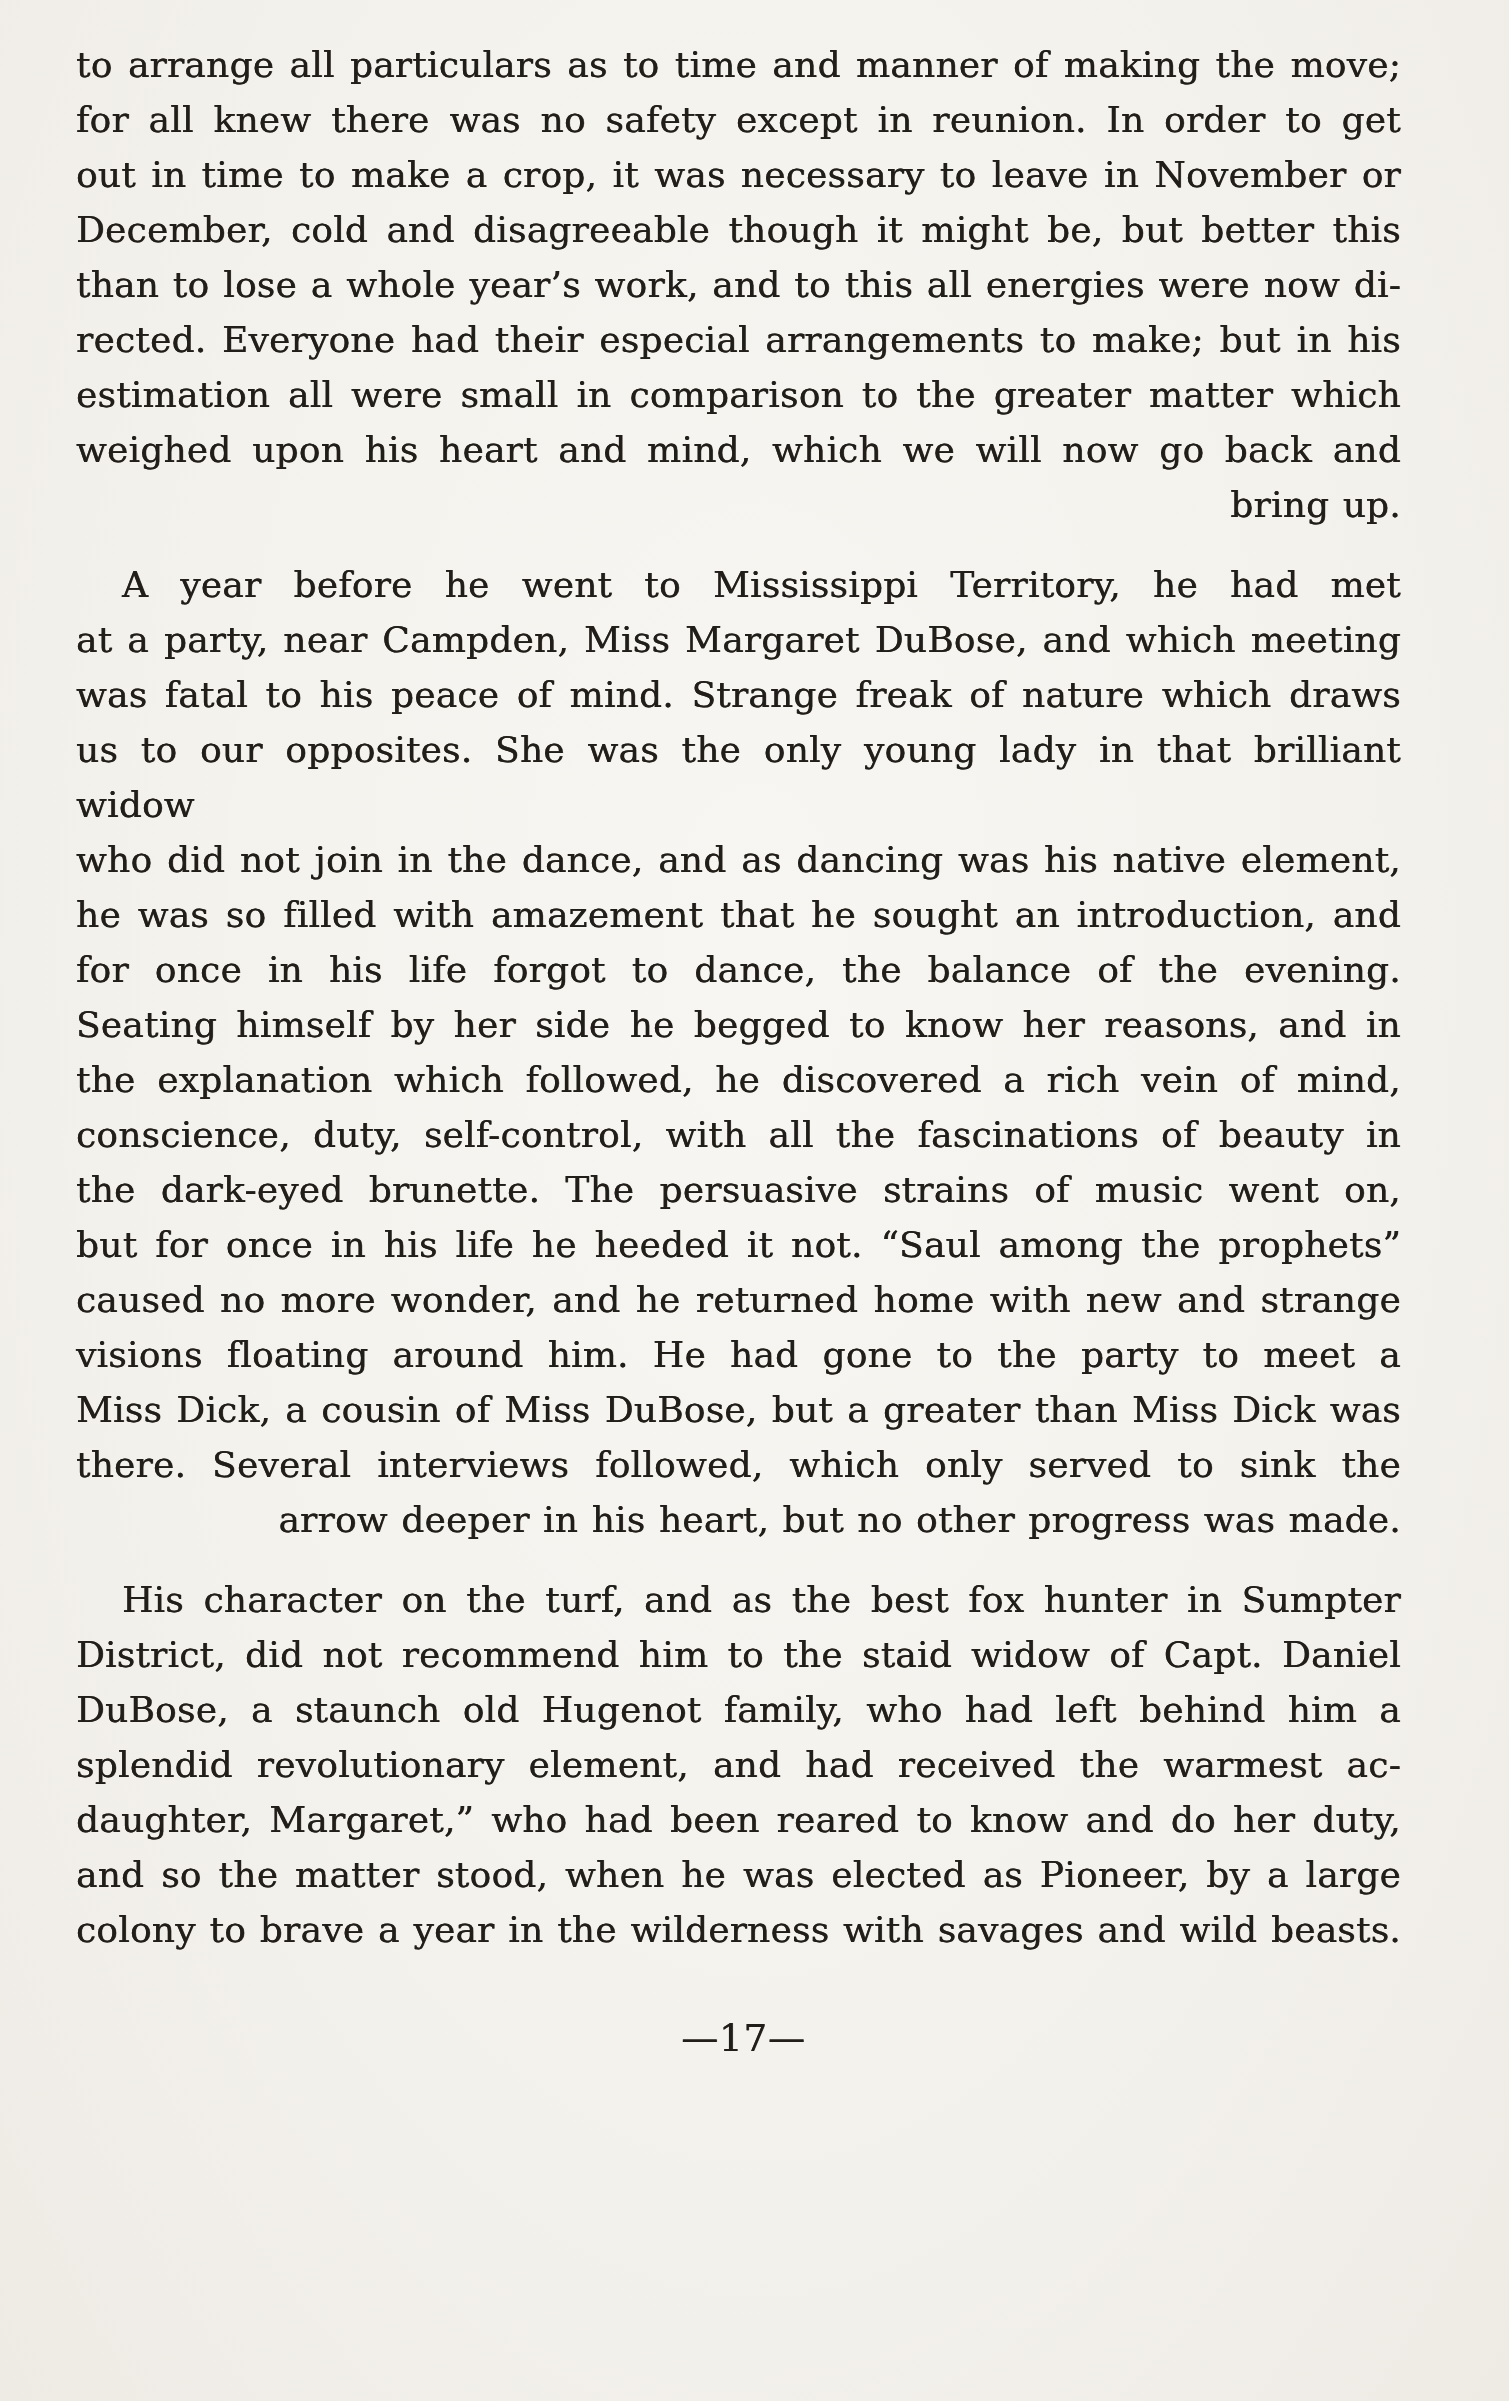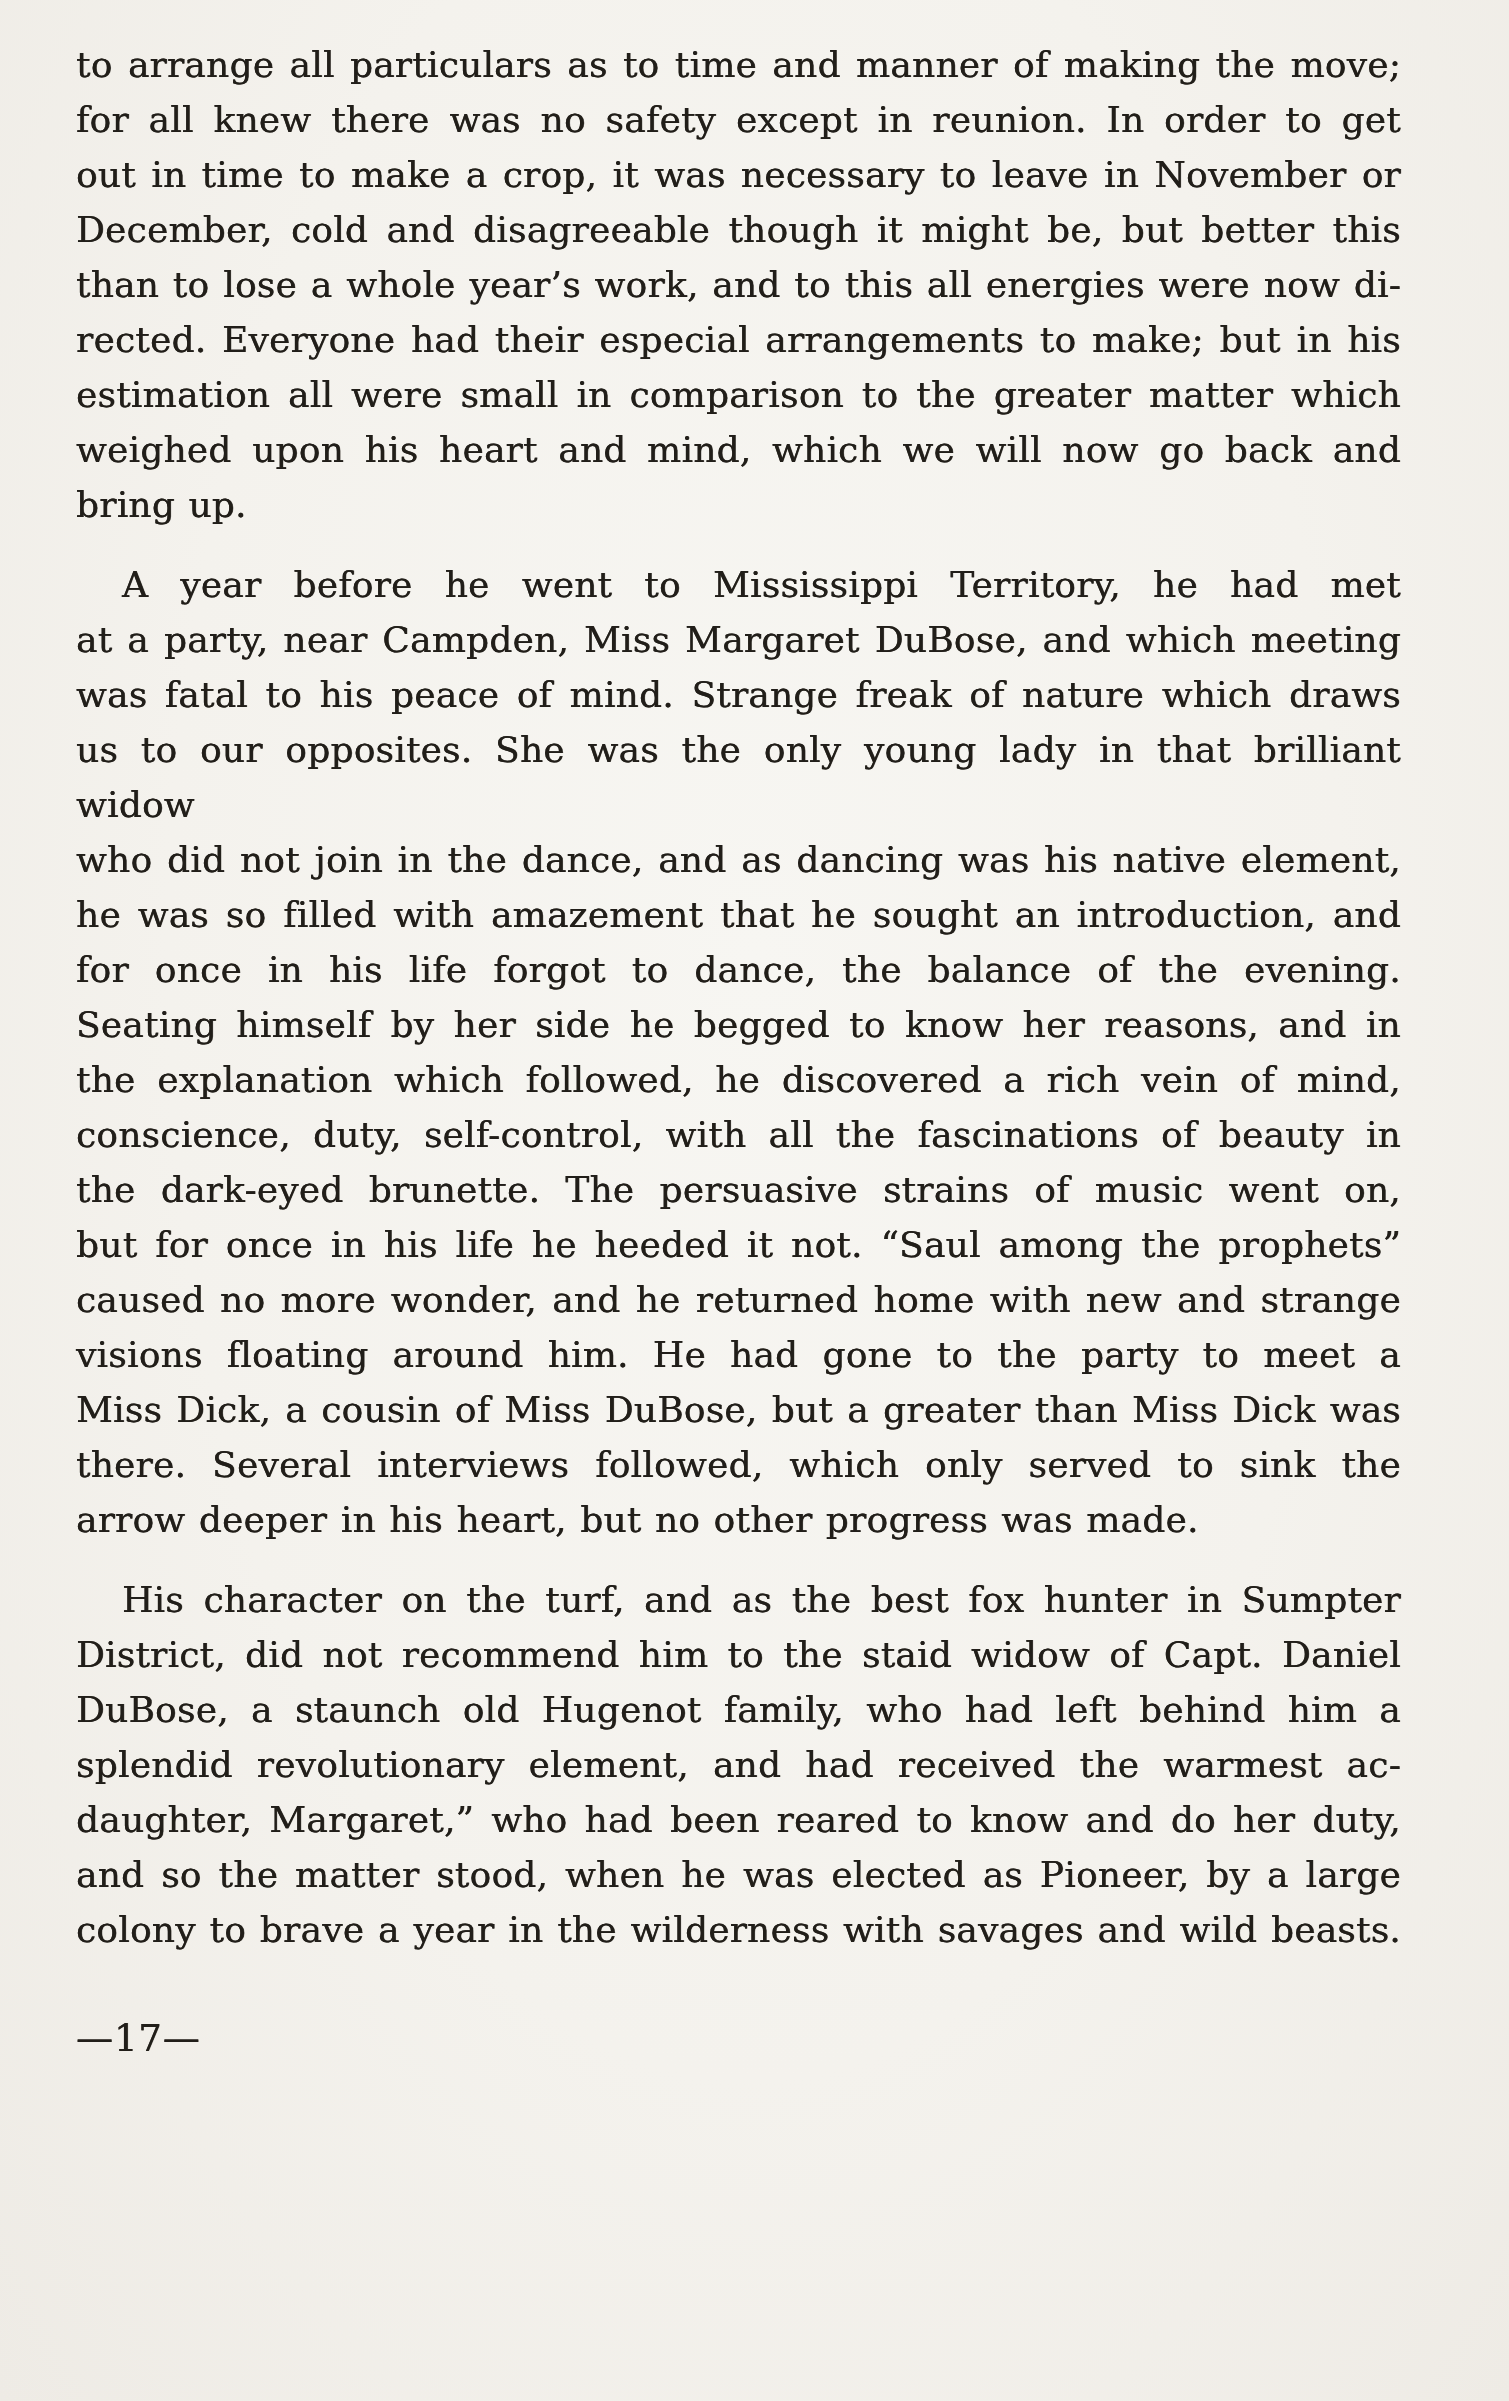--- a/index.html
+++ b/index.html
@@ -22,33 +22,33 @@
     width: 100%;
   }
   .paragraph {
     margin: 0 10px 25px 0;
   }
   .line {
     font-size: 36px;
     line-height: 55px;
     letter-spacing: 0.2px;
     word-spacing: 1.8px;
-    text-align: left;
+    text-align: right;
     text-shadow: 0 0 0.4px rgba(30, 26, 20, 0.75), 0.5px 0.4px 0 rgba(30, 26, 20, 0.5);
   }
   .line.just {
     text-align: justify;
     text-align-last: justify;
   }
   .line.indent {
     padding-left: 46px;
   }
   .page-number {
     margin-top: 55px;
-    text-align: left;
+    text-align: center;
     font-size: 37px;
     line-height: 53px;
     letter-spacing: 0.9px;
     text-shadow: 0 0 0.4px rgba(30, 26, 20, 0.75), 0.5px 0.4px 0 rgba(30, 26, 20, 0.5);
   }
 </style>
 </head>
 <body>
 
 <div class="page">

